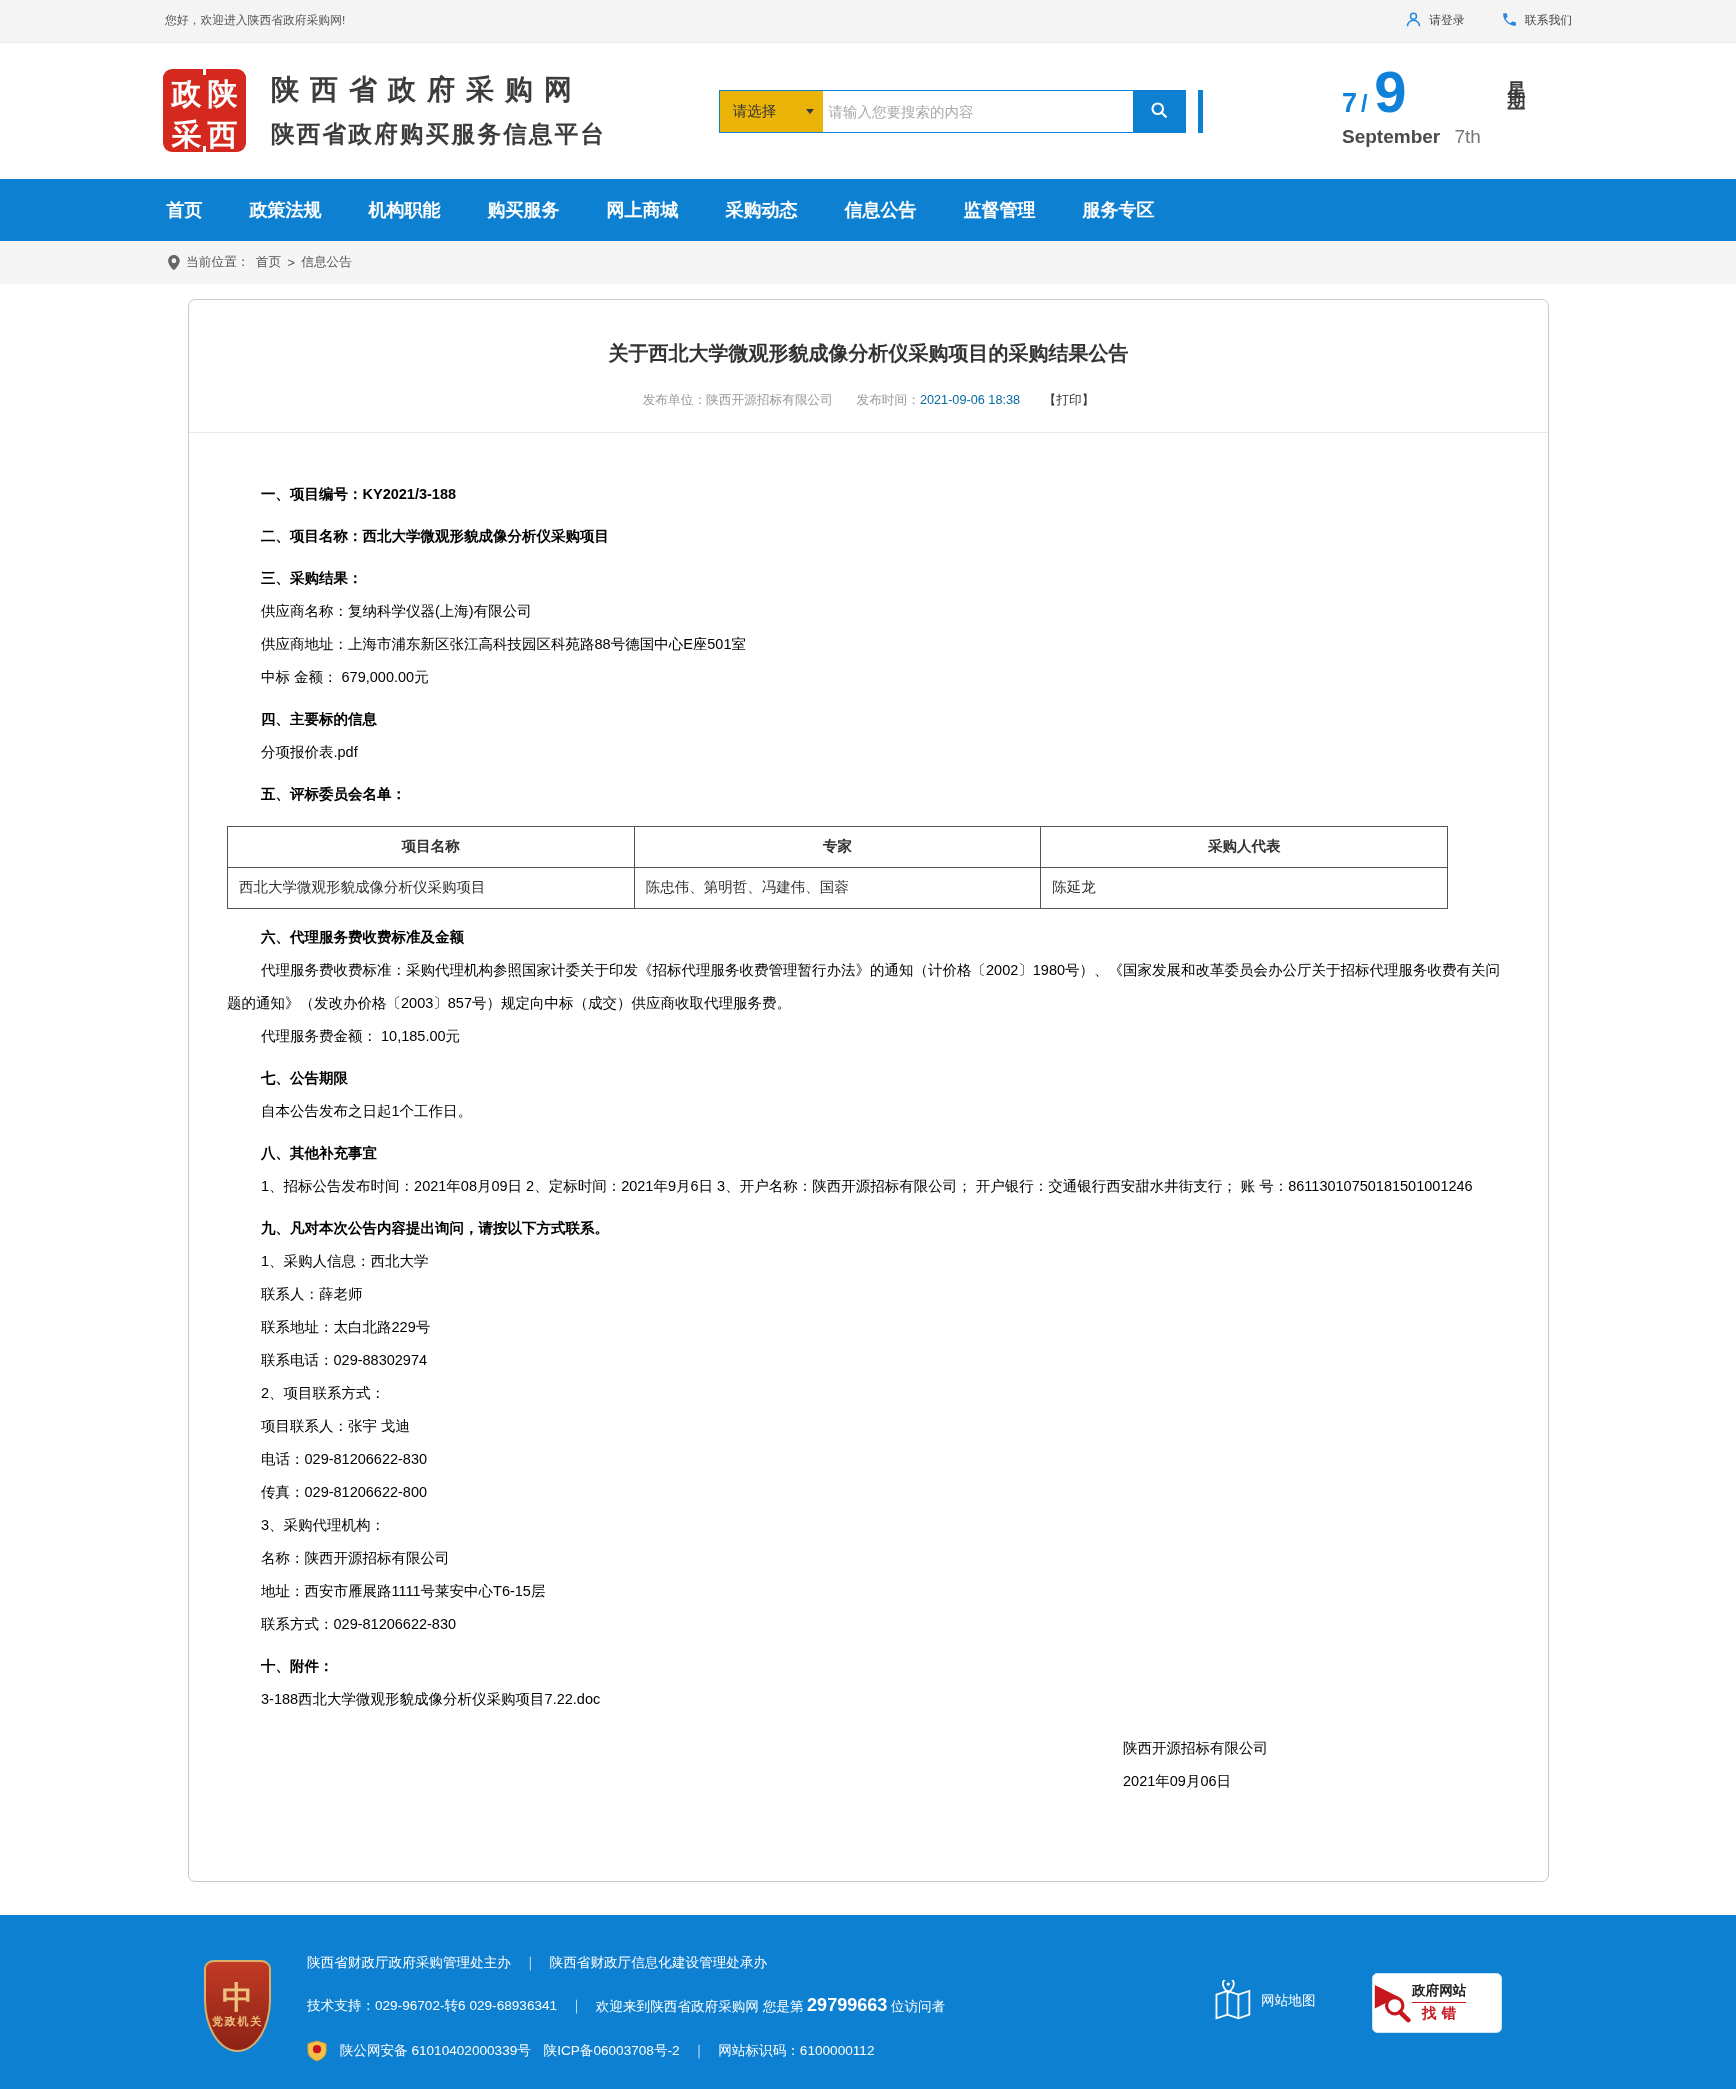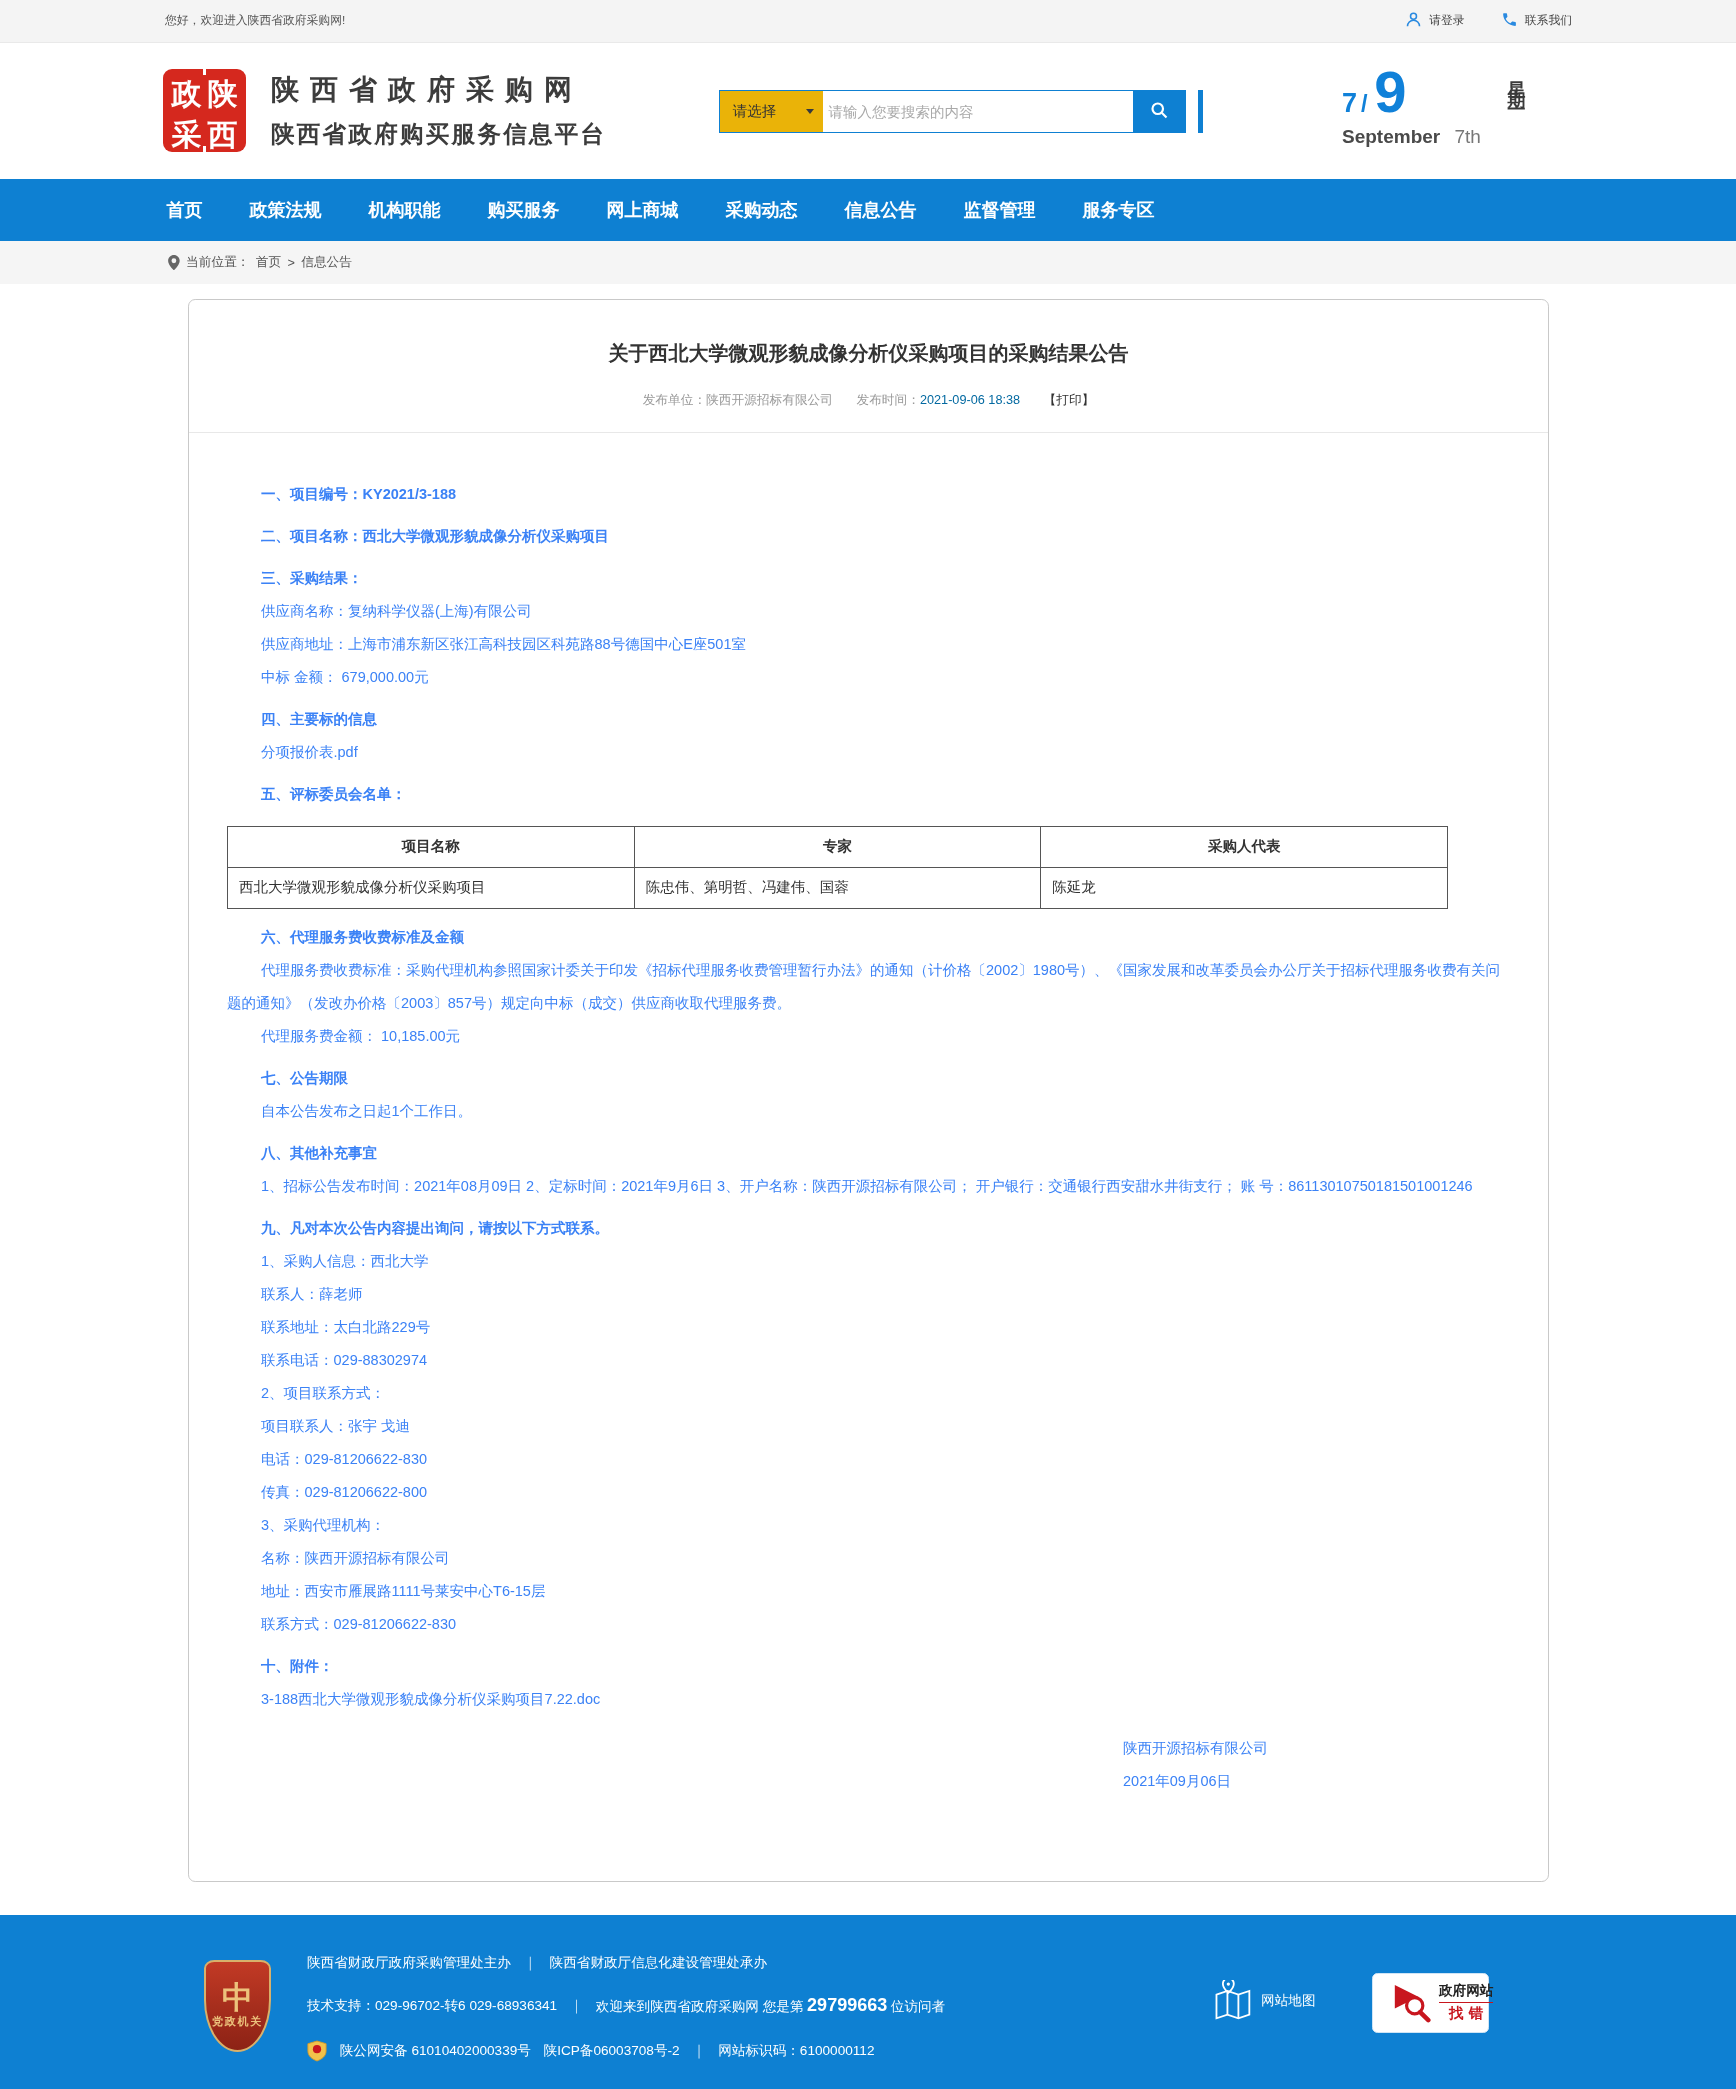--- a/index.html
+++ b/index.html
@@ -89,21 +89,21 @@
   .card-head { padding:40px 54px 23.5px; text-align:center; border-bottom:0.9px solid #e8e8e8; }
   .article-title { font-size:20px; font-weight:bold; color:#333; }
   .article-meta {
     margin-top:25px; font-size:12.7px; color:#999;
     display:flex; justify-content:center; align-items:flex-start; gap:23.5px;
   }
   .meta-time-value { color:#0369a1; }
   .print-btn { color:#333; cursor:pointer; }
 
   .card-body { padding:36px 38px 0; }
-  .card-body p { margin:0; font-size:14.5px; color:#3b82f6; line-height:33px; text-indent:34px; }
+  .card-body p { margin:0; font-size:14.5px; color:#000000; line-height:33px; text-indent:34px; }
   .card-body p.hd { font-weight:bold; margin-top:9px; }
   .attachment { cursor:pointer; }
 
   table.committee { border-collapse:collapse; table-layout:fixed; width:1221px; margin:14.5px 0 12.7px; }
   table.committee th, table.committee td { border:0.9px solid #555; height:41px; font-size:14.5px; color:#333; }
   table.committee th { font-weight:bold; text-align:center; }
   table.committee td { padding:0 11px; text-align:left; }
 
   .signature { margin-top:16.3px; margin-left:896px; }
   .signature p { text-indent:0; }
@@ -120,23 +120,23 @@
   }
   .gov-shield .emblem { color:#ecc27c; font-size:31px; font-weight:bold; line-height:1; }
   .gov-shield .lbl { color:#ecc27c; font-size:11px; letter-spacing:1.8px; font-weight:bold; }
   .footer-lines { display:flex; flex-direction:column; gap:23.5px; padding-top:5.4px; font-size:13.6px; }
   .fl-row { display:flex; align-items:center; gap:12.7px; white-space:nowrap; }
   .fl-sep { opacity:.85; }
   .visitor-count { font-size:18px; font-weight:bold; margin:0 3.6px; }
   .fl-link { cursor:pointer; color:#fff; }
   .sitemap { position:absolute; left:1211px; top:65px; display:flex; align-items:center; gap:8.1px; font-size:13.6px; cursor:pointer; }
   .err-badge {
-    position:absolute; left:1372px; top:58px; width:117px; height:60px;
+    position:absolute; left:1372px; top:58px; width:130px; height:60px;
     background:#fff; border:1.8px solid #cfe4f5; border-radius:5.4px;
-    display:flex; align-items:center; gap:8px; padding:0 20px; cursor:pointer;
+    display:flex; align-items:center; gap:1px; padding:0 0; cursor:pointer;
   }
   .err-text { display:flex; flex-direction:column; align-items:center; }
   .err-top { color:#222; font-size:13.6px; font-weight:bold; font-family:"Liberation Serif","DejaVu Serif",serif; border-bottom:1.8px solid #c8161e; padding-bottom:1.8px; white-space:nowrap; }
   .err-bottom { color:#c8161e; font-size:14.5px; font-weight:bold; letter-spacing:5.4px; margin-top:1.8px; text-indent:5.4px; }
 </style>
 </head>
 <body>
 
 <div class="topbar">
   <span>您好，欢迎进入陕西省政府采购网!</span>

